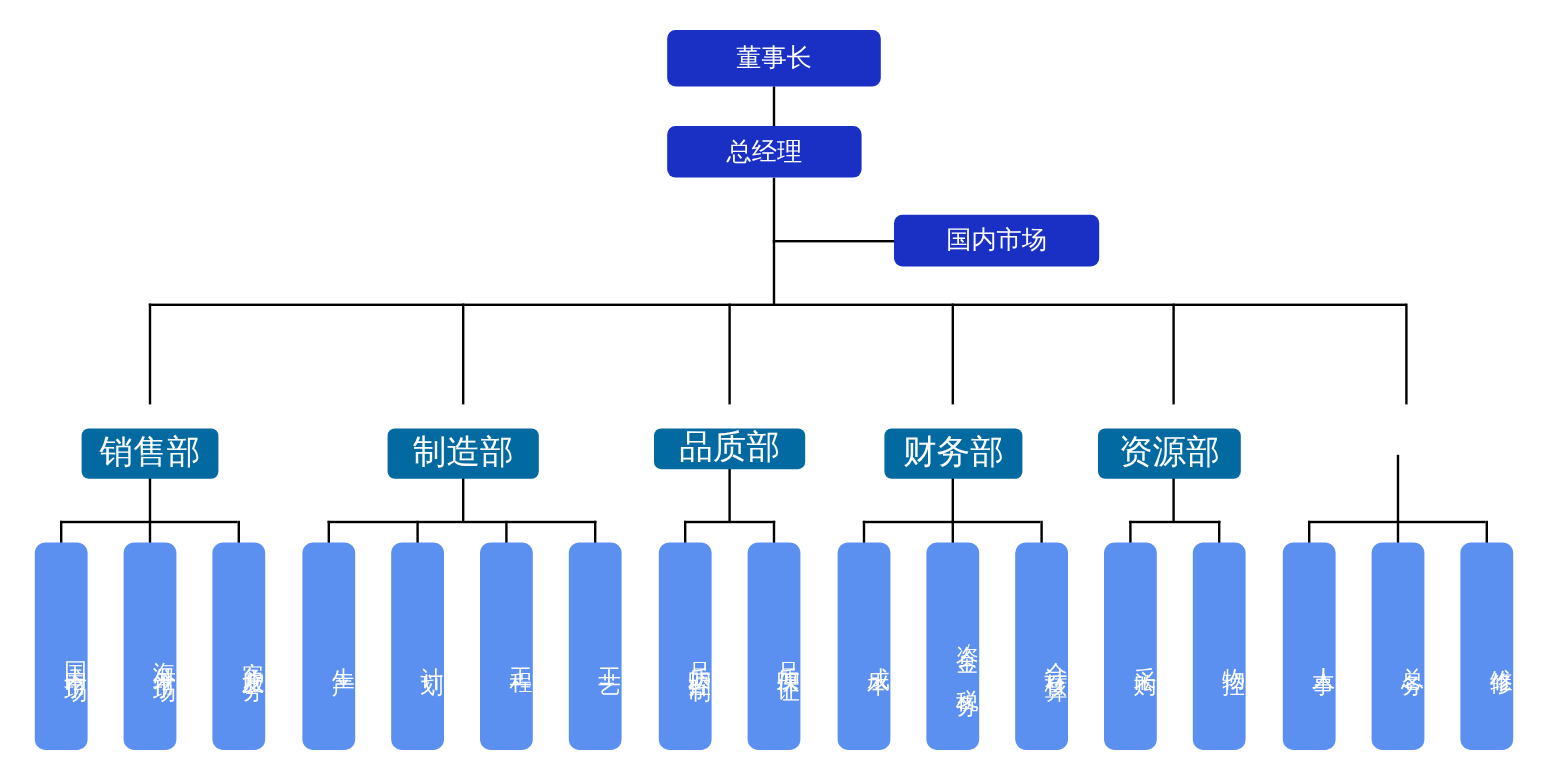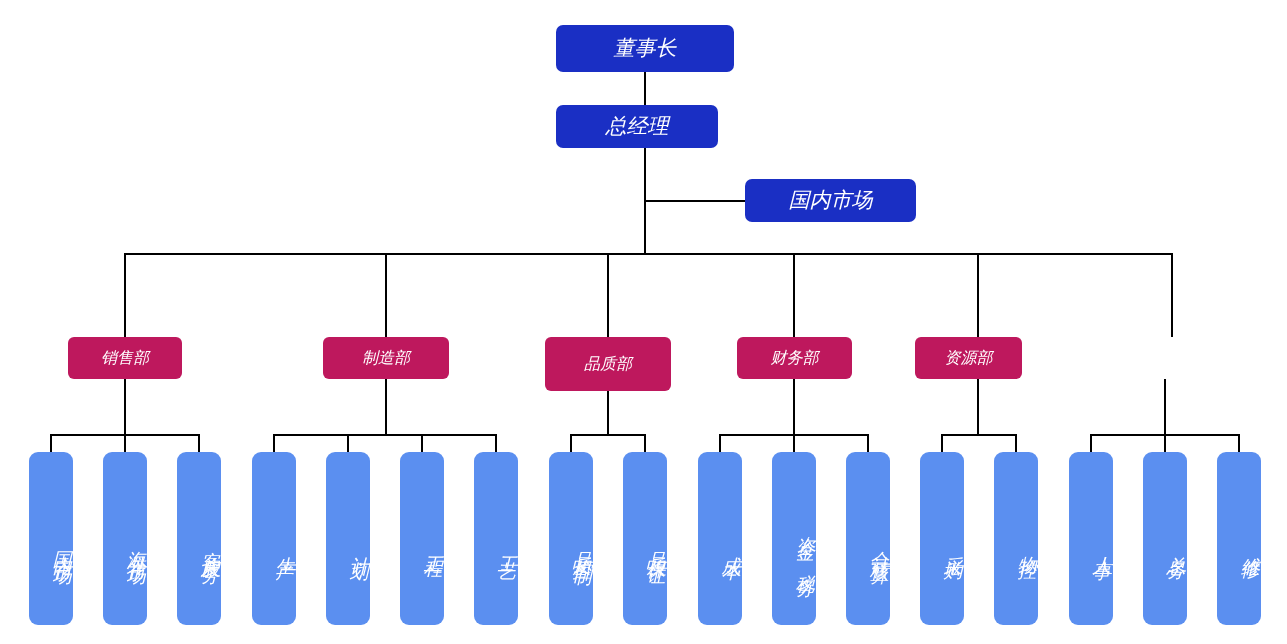--- a/index.html
+++ b/index.html
@@ -21,31 +21,31 @@
     position: absolute;
     box-sizing: border-box;
     display: flex;
     align-items: center;
     justify-content: center;
     color: #ffffff;
     text-align: center;
     border-radius: 6px;
     line-height: 1.15;
     z-index: 2;
-    font-style: italic;
   }
   .node.level1 {
     background: #1a2fc4;
     font-size: 21px;
     border-radius: 7px;
   }
   .node.level2 {
-    background: #be185d;
-    font-size: 16px;
+    background: #0369a1;
+    font-size: 28px;
     border-radius: 6px;
+    margin-top: 20px;
   }
   .node.leaf {
     background: #5b8ff0;
     font-size: 19px;
     border-radius: 9px;
     writing-mode: vertical-rl;
     text-orientation: upright;
     letter-spacing: 5px;
     padding-top: 14px;
     align-items: flex-start;
@@ -117,25 +117,25 @@
   <div class="node level1" style="left:556px; top:25px; width:178px; height:47px;">董事长</div>
 
   <div class="node level1" style="left:556px; top:105px; width:162px; height:43px;">总经理</div>
 
   <div class="node level1" style="left:745px; top:179px; width:171px; height:43px;">国内市场</div>
 
   <div class="node level2" style="left:68px; top:337px; width:114px; height:42px;">销售部</div>
 
   <div class="node level2" style="left:323px; top:337px; width:126px; height:42px;">制造部</div>
 
-  <div class="node level2" style="left:545px; top:337px; width:126px; height:54px;">品质部</div>
+  <div class="node level2" style="left:545px; top:337px; width:126px; height:34px;">品质部</div>
 
   <div class="node level2" style="left:737px; top:337px; width:115px; height:42px;">财务部</div>
 
-  <div class="node level2" style="left:915px; top:337px; width:107px; height:42px;">资源部</div>
+  <div class="node level2" style="left:915px; top:337px; width:119px; height:42px;">资源部</div>
 
 
   <div class="node leaf" style="left:29px; top:452px; width:44px; height:173px;">国内市场</div>
   <div class="node leaf" style="left:103px; top:452px; width:44px; height:173px;">海外市场</div>
   <div class="node leaf" style="left:177px; top:452px; width:44px; height:173px;">客户服务</div>
 
   <div class="node leaf" style="left:252px; top:452px; width:44px; height:173px;">生产</div>
   <div class="node leaf" style="left:326px; top:452px; width:44px; height:173px;">计划</div>
   <div class="node leaf" style="left:400px; top:452px; width:44px; height:173px;">工程</div>
   <div class="node leaf" style="left:474px; top:452px; width:44px; height:173px;">工艺</div>

